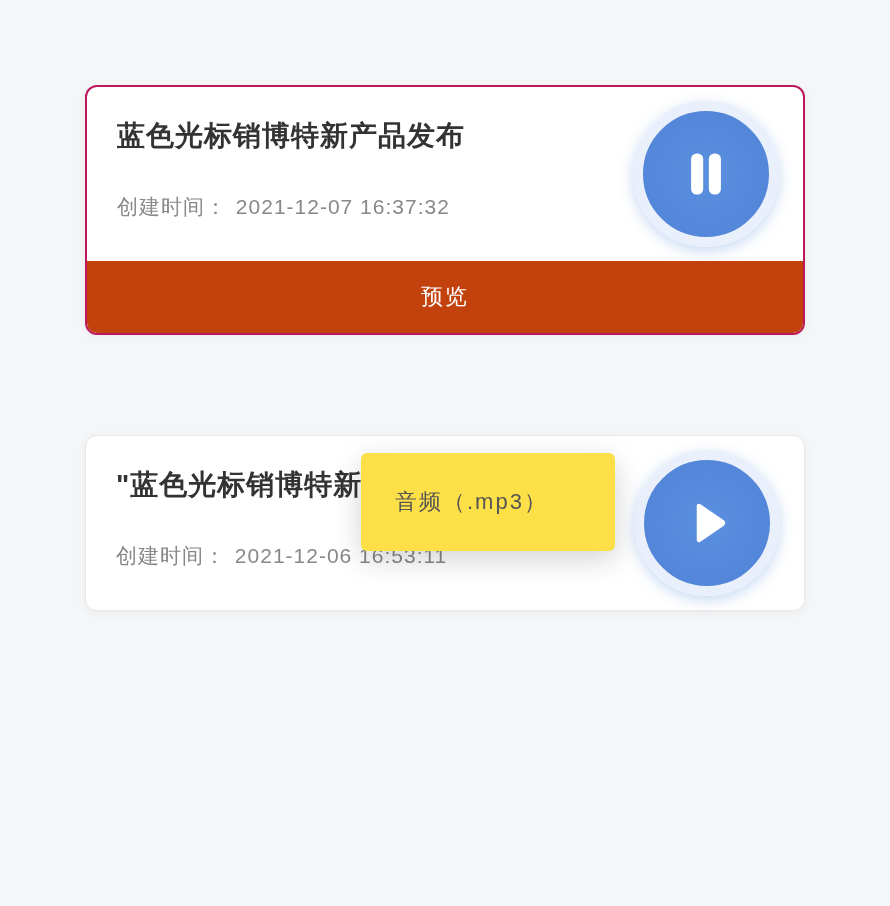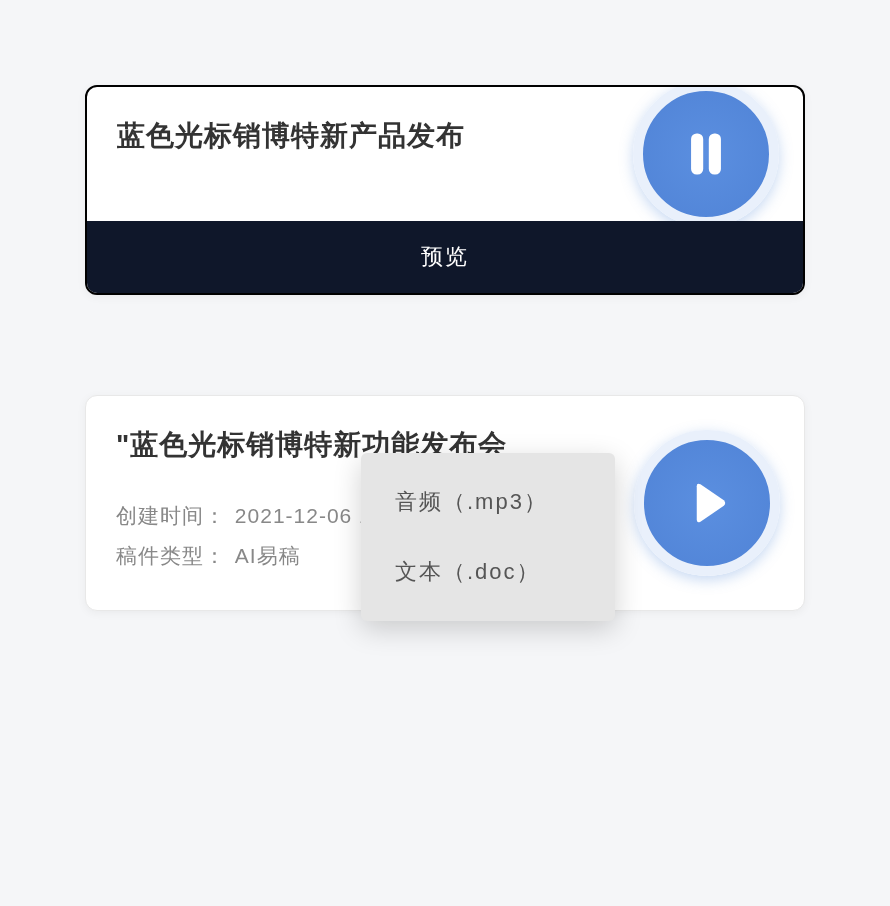--- a/index.html
+++ b/index.html
@@ -10,21 +10,21 @@
     body {
       font-family: -apple-system, BlinkMacSystemFont, "PingFang SC", "Microsoft YaHei", sans-serif;
       background: #f5f6f8;
       width: 890px;
       height: 906px;
       padding: 85px 85px 0 85px;
       position: relative;
     }
     .card {
       background: #fff;
-      border: 2px solid #000000;
+      border: 2px solid #be185d;
       border-radius: 12px;
       overflow: hidden;
       margin-bottom: 100px;
       box-shadow: 0 2px 10px rgba(0,0,0,0.05);
     }
     .card.second {
       margin-bottom: 0;
       border: 1px solid #e8e8e8;
     }
     .card-body {
@@ -67,21 +67,21 @@
       justify-content: center;
       box-shadow: 0 4px 14px rgba(91,142,219,0.35);
       cursor: pointer;
     }
     .play-btn svg {
       width: 56px;
       height: 56px;
     }
     .card-actions {
       display: flex;
-      background: #0f172a;
+      background: #c2410c;
       height: 72px;
       position: relative;
     }
     .action {
       flex: 1;
       display: flex;
       align-items: center;
       justify-content: center;
       color: #fff;
       font-size: 22px;
@@ -106,21 +106,21 @@
       transform: translateX(-50%);
       width: 0;
       height: 0;
       border-left: 14px solid transparent;
       border-right: 14px solid transparent;
       border-bottom: 18px solid #fff;
       filter: drop-shadow(0 -2px 2px rgba(0,0,0,0.06));
     }
     .dropdown {
       position: absolute;
-      background: #e5e5e5;
+      background: #fde047;
       border-radius: 6px;
       box-shadow: 0 8px 28px rgba(0,0,0,0.18);
       padding: 14px 0;
       width: 254px;
       left: 361px;
       top: 453px;
       z-index: 10;
     }
     .dropdown-item {
       padding: 20px 34px;
@@ -130,47 +130,46 @@
       letter-spacing: 2px;
       white-space: nowrap;
     }
   </style>
 </head>
 <body>
 
 <div class="card">
   <div class="card-body">
     <div class="card-title">蓝色光标销博特新产品发布</div>
+    <div class="meta-row">
+      <span class="meta-label">创建时间：</span>
+      <span class="meta-value">2021-12-07 16:37:32</span>
+    </div>
     <div class="play-btn">
       <svg viewBox="0 0 60 60">
         <rect x="14" y="8" width="13" height="44" rx="6" fill="#fff"></rect>
         <rect x="33" y="8" width="13" height="44" rx="6" fill="#fff"></rect>
       </svg>
     </div>
   </div>
   <div class="card-actions">
     <div class="action">预览</div>
   </div>
 </div>
 
 <div class="dropdown">
   <div class="dropdown-item">音频（.mp3）</div>
-  <div class="dropdown-item">文本（.doc）</div>
 </div>
 
 <div class="card second">
   <div class="card-body">
     <div class="card-title">"蓝色光标销博特新功能发布会</div>
     <div class="meta-row">
       <span class="meta-label">创建时间：</span>
       <span class="meta-value">2021-12-06 16:53:11</span>
-    </div>
-    <div class="meta-row">
-      <span class="meta-label">稿件类型：</span>
-      <span class="meta-value">AI易稿</span>
     </div>
     <div class="play-btn">
       <svg viewBox="0 0 60 60">
         <path d="M 19 12 L 19 48 Q 19 52 23 50 L 48 33 Q 51 30 48 27 L 23 10 Q 19 8 19 12 Z" fill="#fff"></path>
       </svg>
     </div>
   </div>
 </div>
 
 </body></html>

